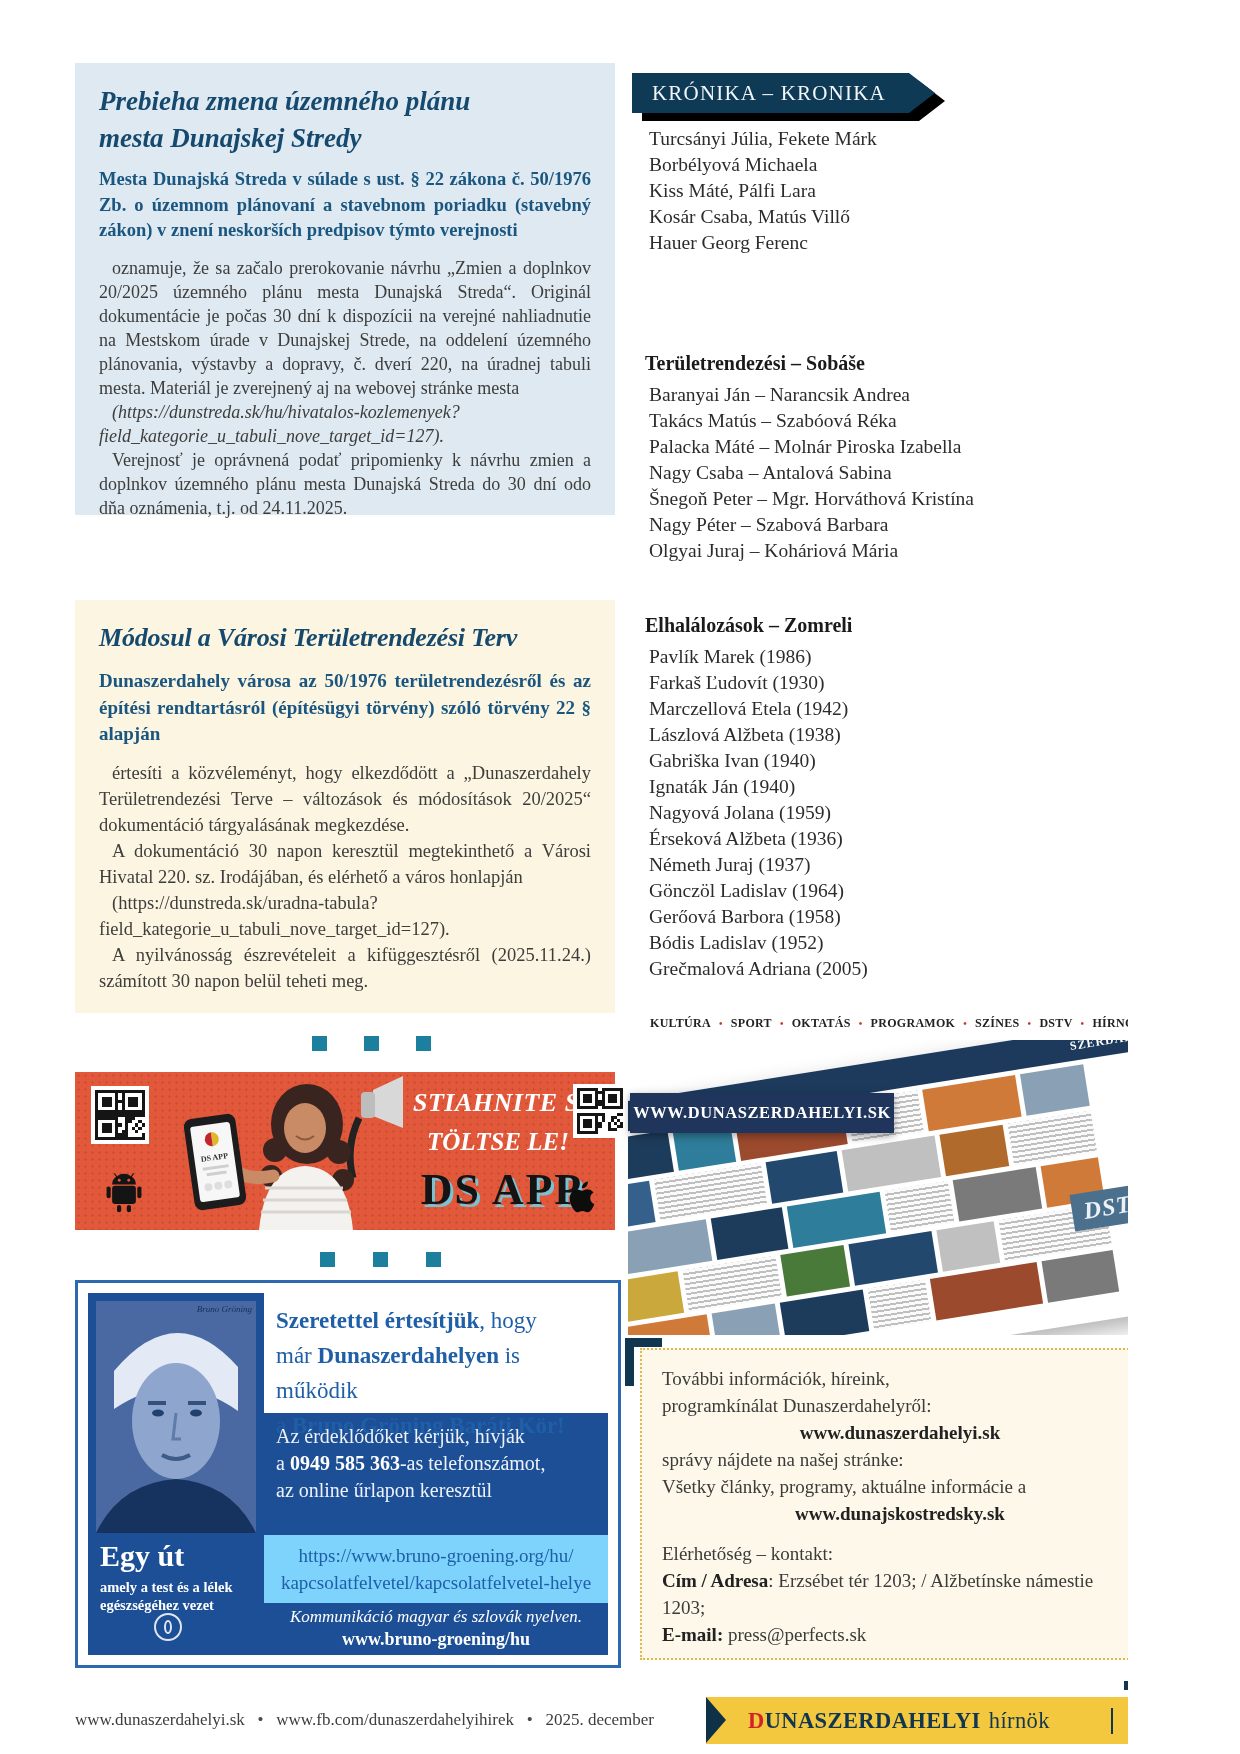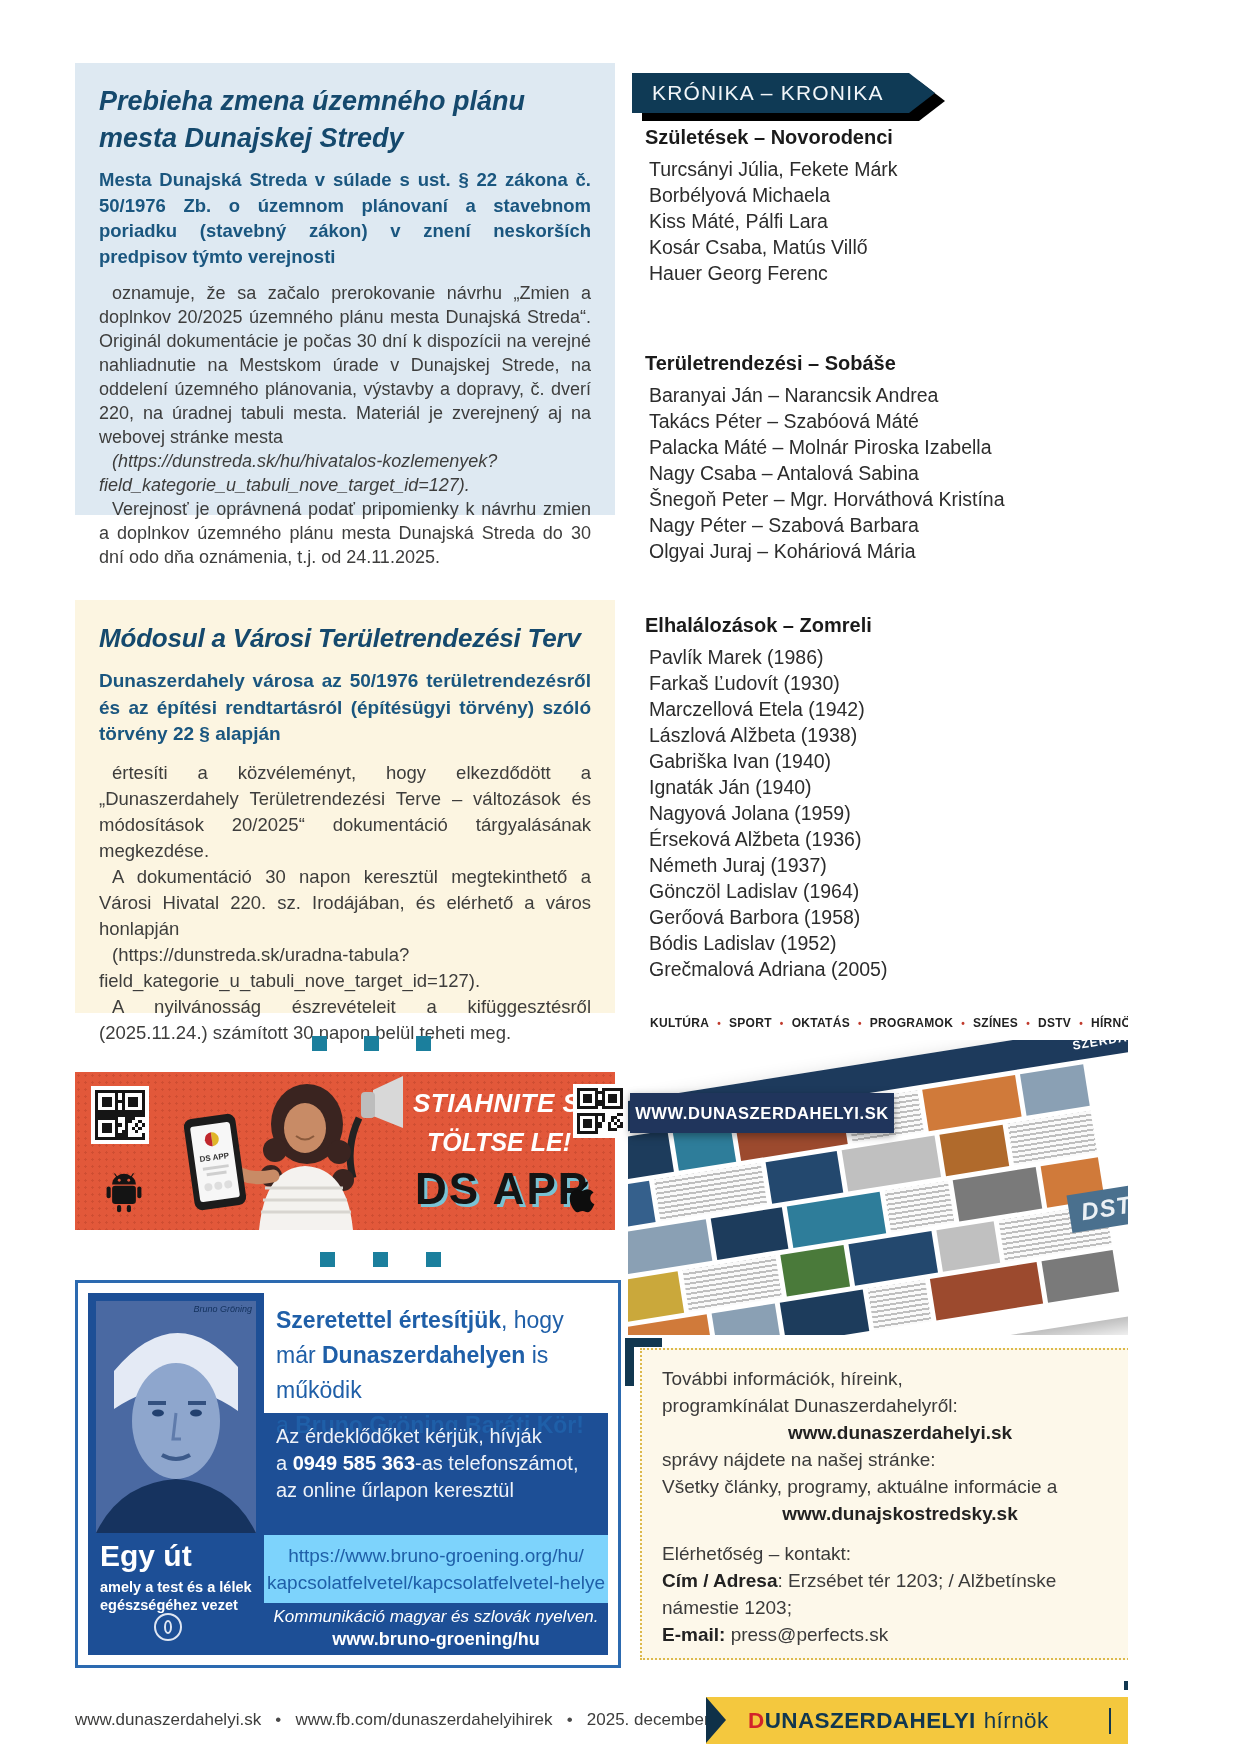--- a/index.html
+++ b/index.html
@@ -1,17 +1,17 @@
 <!DOCTYPE html>
 <html><head>
 <meta charset="utf-8">
 <style>
   html,body{margin:0;padding:0;background:#ffffff;}
   #page{position:relative;width:1128px;height:1754px;background:#fff;overflow:hidden;
-        font-family:Liberation Sans, sans-serif;color:#3d3d3c;}
+        font-family:Liberation Serif, serif;color:#3d3d3c;}
 
   .box{position:absolute;box-sizing:border-box;padding:20px 24px;}
   .gray-box{left:75px;top:63px;width:540px;height:452px;background:#dee9f2;}
   .yellow-box{left:75px;top:600px;width:540px;height:413px;background:#fcf5e1;}
 
   .art-title{font-style:italic;font-weight:700;font-size:27px;line-height:37px;color:#15496d;
              margin:0;white-space:pre-line;}
   .art-title.one-line{font-size:26px;line-height:36px;white-space:nowrap;letter-spacing:-0.2px;}
   .lead{font-weight:700;color:#1a567f;font-size:18.5px;line-height:25.5px;text-align:justify;margin:10px 0 0;}
   .yellow-box .lead{font-size:19px;line-height:26.5px;margin-top:12px;}
@@ -510,35 +510,34 @@
 egészségéhez vezet</div>
       </div>
       <div class="b-emblem"></div>
     </div>
   </div>
 
   <div class="k-shadow"></div>
   <div class="k-band">KRÓNIKA – KRONIKA</div>
 
   <section class="k-sec" style="left:645px;top:126px">
-    <h3>Születések – Novorodenci</h3>
     <div>
         <div class="k-item">Turcsányi Júlia, Fekete Márk</div>
         <div class="k-item">Borbélyová Michaela</div>
         <div class="k-item">Kiss Máté, Pálfi Lara</div>
         <div class="k-item">Kosár Csaba, Matús Villő</div>
         <div class="k-item">Hauer Georg Ferenc</div>
       </div>
   </section>
 
   <section class="k-sec" style="left:645px;top:352px">
     <h3>Területrendezési – Sobáše</h3>
     <div>
         <div class="k-item">Baranyai Ján – Narancsik Andrea</div>
-        <div class="k-item">Takács Péter – Szabóová Máté</div>
+        <div class="k-item">Takács Matús – Szabóová Réka</div>
         <div class="k-item">Palacka Máté – Molnár Piroska Izabella</div>
         <div class="k-item">Nagy Csaba – Antalová Sabina</div>
         <div class="k-item">Šnegoň Peter – Mgr. Horváthová Kristína</div>
         <div class="k-item">Nagy Péter – Szabová Barbara</div>
         <div class="k-item">Olgyai Juraj – Koháriová Mária</div>
       </div>
   </section>
 
   <section class="k-sec" style="left:645px;top:614px">
     <h3>Elhalálozások – Zomreli</h3>

